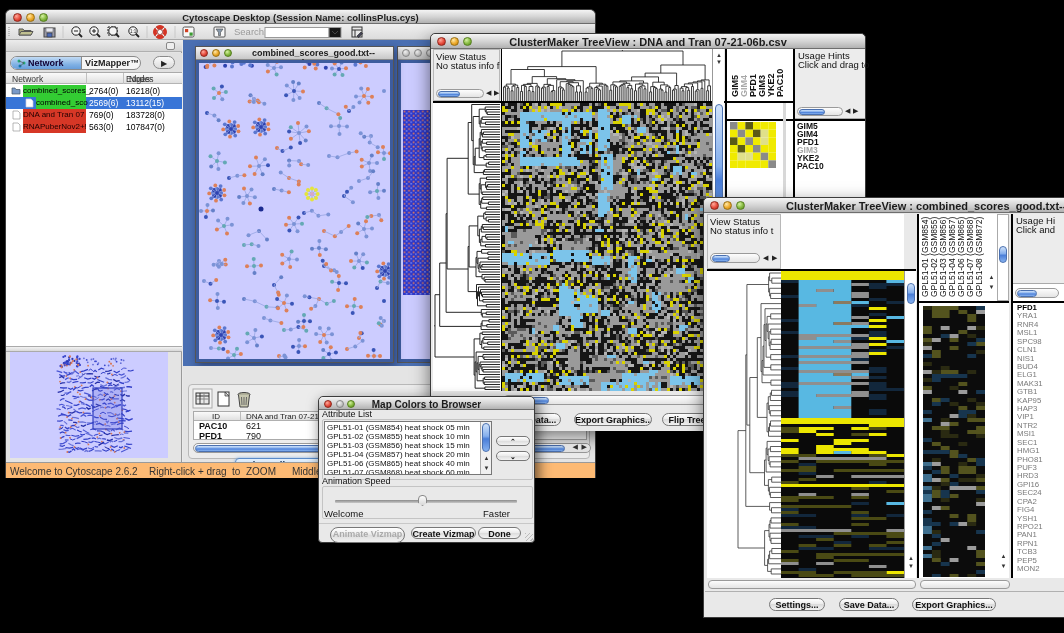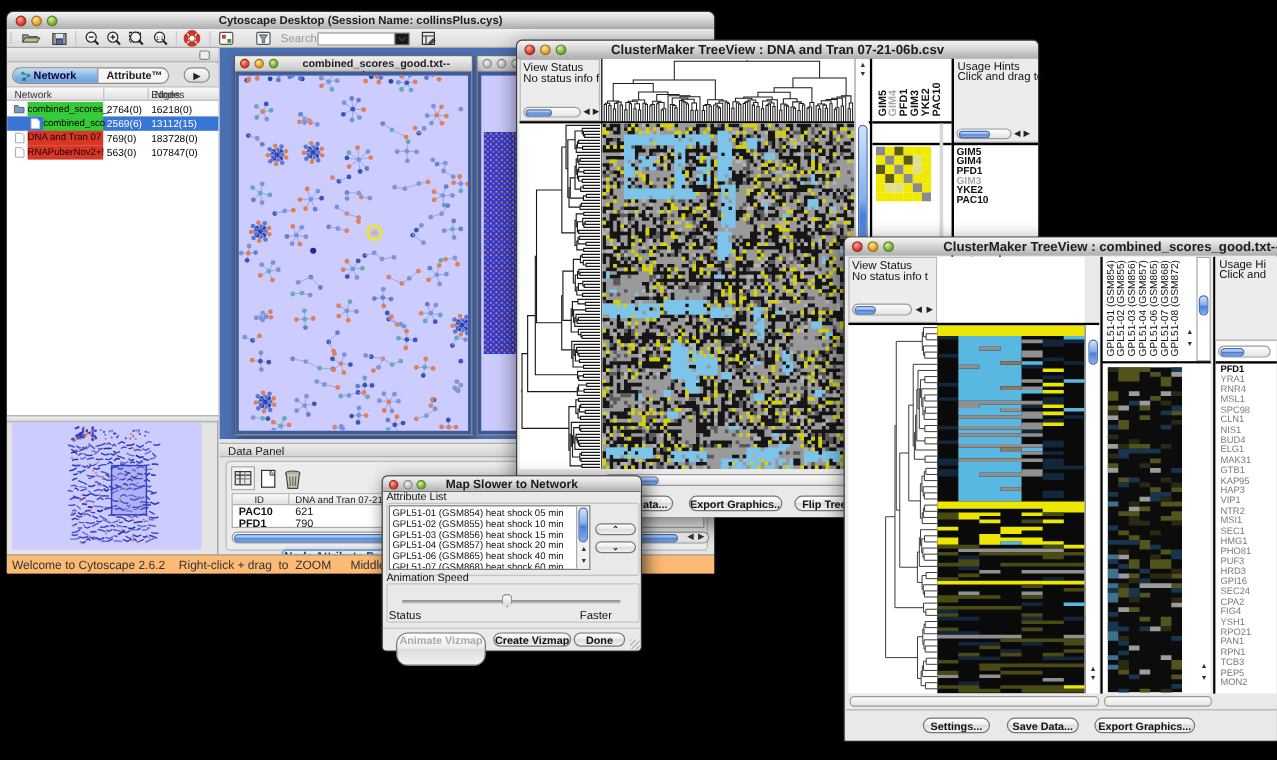--- a/index.html
+++ b/index.html
@@ -113,21 +113,21 @@
     <div class="abs" style="left:4px;top:2.5px;width:131px;height:14px;border:1px solid #8a8a8a;border-radius:8px;overflow:hidden;background:#f6f6f6;">
       <div class="abs" style="left:0;top:0;width:71px;height:14px;background:linear-gradient(#c2dbf4,#7fb0e4 55%,#5e96d6);border-right:1px solid #8a8a8a;">
         <svg width="9" height="9" style="position:absolute;left:6px;top:2px;" viewBox="0 0 9 9">
               <circle cx="2" cy="2" r="1.5" fill="#2a7"></circle>
               <circle cx="7" cy="4" r="1.5" fill="#2a7"></circle>
               <circle cx="3" cy="7" r="1.5" fill="#17a"></circle>
               <path d="M2 2L7 4L3 7" stroke="#555" stroke-width="0.7" fill="none"></path>
             </svg>
         <div class="abs" style="left:17px;top:1.5px;font-size:9px;font-weight:bold;color:#103;">Network</div>
       </div>
-      <div class="abs" style="left:72px;top:1.5px;width:58px;text-align:center;font-size:9px;font-weight:bold;color:#222;">Attribute™</div>
+      <div class="abs" style="left:72px;top:1.5px;width:58px;text-align:center;font-size:9px;font-weight:bold;color:#222;">VizMapper™</div>
     </div>
     <div class="abs" style="left:147px;top:3px;width:22px;height:13px;border:1px solid #8a8a8a;border-radius:7px;background:linear-gradient(#fafafa,#dcdcdc);">
       <div class="abs" style="left:7px;top:1.5px;font-size:8px;color:#222;">▶</div>
     </div>
   </div>
 
   <div class="abs" style="left:0;top:32px;width:176px;height:274px;background:#fff;border-top:1px solid #aaa;">
     <div class="abs" style="left:0;top:0;width:176px;height:11px;background:linear-gradient(#fafafa,#dfdfdf);border-bottom:1px solid #b4b4b4;font-size:8.5px;color:#333;">
       <span class="abs" style="left:6px;top:1px;">Network</span>
       <span class="abs" style="left:83px;top:1px;margin-left:40px;">Nodes</span>
@@ -1350,23 +1350,20 @@
             <line x1="148.0" y1="286.0" x2="156.3" y2="283.4" stroke="#97a5e2" stroke-width="0.8"></line>
             <circle cx="156.3" cy="283.4" r="2.0" fill="#7b93d6"></circle>
             <line x1="156.3" y1="283.4" x2="163.6" y2="277.7" stroke="#97a5e2" stroke-width="0.8"></line>
             <circle cx="163.6" cy="277.7" r="2.0" fill="#7b93d6"></circle>
           </svg>
         </div>
 </div>
 </div>
 
  <div class="abs" style="left:177px;top:356px;width:412px;height:96px;background:#e4e4e4;">
-   <div class="abs" style="left:0;top:3px;width:412px;height:12px;background:linear-gradient(#ececec,#d4d4d4);border-top:1px solid #b0b0b0;border-bottom:1px solid #b0b0b0;">
-     <div class="abs" style="left:7px;top:1px;font-size:9.5px;color:#222;">Data Panel</div>
-   </div>
 
 <div class="abs" style="left:5px;top:18px;width:402px;height:75px;background:#ececec;border:1px solid #b8b8b8;border-radius:4px;">
 
   <svg width="70" height="22" viewBox="0 0 70 22" style="position:absolute;left:3px;top:3px;">
     <rect x="1" y="1" width="19" height="19" fill="#f4f4f4" stroke="#aaa"></rect>
     <rect x="4" y="5" width="13" height="11" fill="#e8e8e8" stroke="#333"></rect>
     <line x1="4" y1="8" x2="17" y2="8" stroke="#333"></line>
           <line x1="4" y1="11" x2="17" y2="11" stroke="#888"></line>
     <line x1="8" y1="5" x2="8" y2="16" stroke="#333"></line>
           <line x1="12" y1="5" x2="12" y2="16" stroke="#888"></line>
@@ -1932,21 +1929,21 @@
    <div class="btn" style="left:134px;top:6px;width:60px;height:13px;">Save Data...</div>
    <div class="btn" style="left:207px;top:6px;width:84px;height:13px;">Export Graphics...</div>
  </div>
 </div>
 
 <div class="win" style="left:318px;top:396px;width:217px;height:147px;border-radius:5px 5px 4px 4px;box-shadow:3px 5px 14px rgba(0,0,0,0.65);">
  <div class="tbar" style="height:13px;">
   <div class="tl red" style="left:5px;top:2.5px;width:8px;height:8px;"></div>
   <div class="tl gry" style="left:16.5px;top:2.5px;width:8px;height:8px;"></div>
   <div class="tl grn" style="left:28px;top:2.5px;width:8px;height:8px;"></div>
-  <div class="ttext" style="top:1.5px;font-size:10px;">Map Slower to Network</div>
+  <div class="ttext" style="top:1.5px;font-size:10px;">Map Colors to Browser</div>
  </div>
  <div class="abs" style="left:3px;top:12.5px;font-size:9px;line-height:9px;color:#111;">Attribute List</div>
  <div class="abs" style="left:3px;top:21.5px;width:211px;height:61px;border:1px solid #c4c4c4;border-radius:2px;"></div>
  <div class="abs" style="left:5px;top:24px;width:168px;height:54px;background:#fff;border:1px solid #777;overflow:hidden;">
    <div class="abs" style="left:2px;top:1px;font-size:8px;line-height:9px;color:#111;white-space:nowrap;">
      GPL51-01 (GSM854) heat shock 05 min<br>
      GPL51-02 (GSM855) heat shock 10 min<br>
      GPL51-03 (GSM856) heat shock 15 min<br>
      GPL51-04 (GSM857) heat shock 20 min<br>
      GPL51-06 (GSM865) heat shock 40 min<br>
@@ -1957,21 +1954,21 @@
      <span class="abs" style="left:2.5px;top:33px;font-size:6px;color:#333;">▲</span>
      <span class="abs" style="left:2.5px;top:43px;font-size:6px;color:#333;">▼</span>
    </div>
  </div>
  <div class="btn" style="left:177px;top:39px;width:34px;height:10px;font-size:7px;line-height:9px;">⌃</div>
  <div class="btn" style="left:177px;top:54px;width:34px;height:10px;font-size:7px;line-height:9px;">⌄</div>
  <div class="abs" style="left:3px;top:80px;font-size:9px;line-height:9px;color:#111;">Animation Speed</div>
  <div class="abs" style="left:3px;top:89px;width:211px;height:33px;border:1px solid #c4c4c4;border-radius:2px;"></div>
  <div class="abs" style="left:16px;top:103px;width:182px;height:2.5px;background:linear-gradient(#8a8a8a,#c8c8c8);border-radius:1px;"></div>
  <div class="abs" style="left:99px;top:98px;width:9px;height:11px;background:linear-gradient(#fdfdfd,#d8d8d8);border:1px solid #888;border-radius:4px 4px 1px 1px;clip-path:polygon(0 0,100% 0,100% 70%,50% 100%,0 70%);"></div>
- <div class="abs" style="left:5px;top:111px;font-size:9.5px;color:#111;">Status</div>
+ <div class="abs" style="left:5px;top:111px;font-size:9.5px;color:#111;">Welcome</div>
  <div class="abs" style="right:24px;top:111px;font-size:9.5px;color:#111;">Faster</div>
  <div class="abs" style="left:0;top:126px;width:215px;height:19px;border-top:1px solid #c8c8c8;">
-   <div class="btn" style="left:11px;top:3px;width:75px;height:28px;color:#aaa;font-size:9px;">Animate Vizmap</div>
+   <div class="btn" style="left:11px;top:3px;width:75px;height:16px;color:#aaa;font-size:9px;">Animate Vizmap</div>
    <div class="btn" style="left:92px;top:3px;width:65px;height:12px;font-size:9px;">Create Vizmap</div>
    <div class="btn" style="left:159px;top:3px;width:43px;height:12px;">Done</div>
  </div>
  <div class="abs" style="right:1px;bottom:1px;width:8px;height:8px;background:repeating-linear-gradient(135deg,#bbb 0 1px,transparent 1px 3px);"></div>
 </div>
 
 </body></html>

